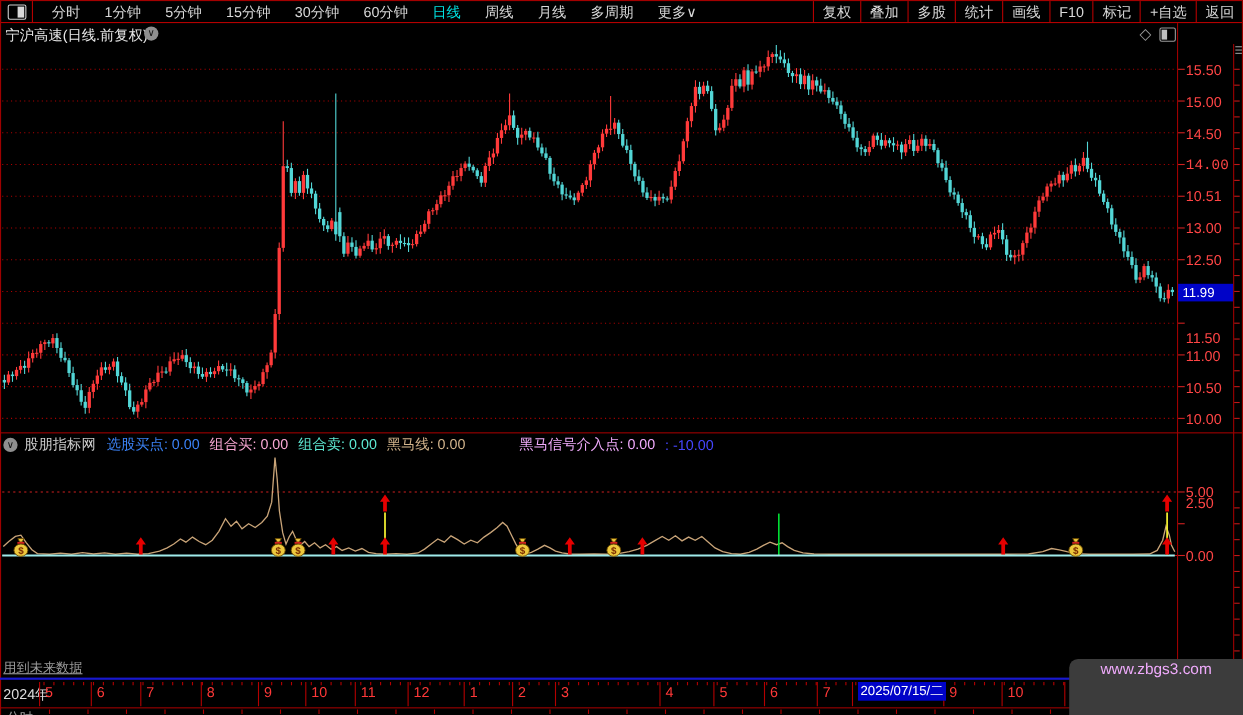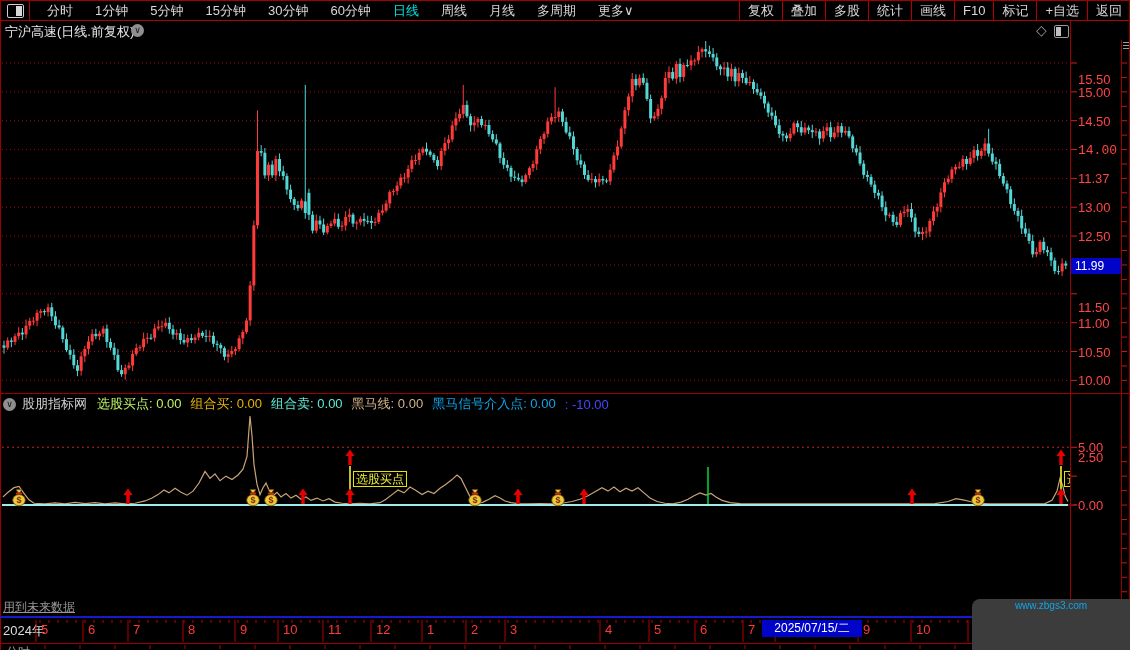--- a/index.html
+++ b/index.html
@@ -49,21 +49,21 @@
   #year{position:absolute;left:3px;top:3px;font-size:13px;color:#dcdcdc;}
   .mon{position:absolute;top:3px;font-size:13px;color:#ff3838;}
   #tl-badge{position:absolute;top:1px;height:17px;background:#0003c8;color:#fff;font-size:12px;
             line-height:17px;text-align:center;z-index:2;}
   #bottomstrip{position:absolute;left:0;top:644px;width:1130px;height:6px;overflow:hidden;}
   #strip-text{position:absolute;left:6px;top:0;font-size:12px;color:#9a9a9a;}
   
   #watermark{position:absolute;left:972px;top:599px;width:158px;height:51px;background:#3c3c3c;
              border-top-left-radius:8px;text-align:center;z-index:9;}
   #wm1{font-size:18px;font-weight:bold;color:#fff;margin-top:5px;}
-  #wm2{font-size:10px;color:#0ea5e9;margin-top:1px;}
+  #wm2{font-size:14px;color:#f0abfc;margin-top:1px;}
   #axis-menu{position:absolute;left:1123px;top:42px;width:6px;height:7px;z-index:4;}
   #axis-menu i{display:block;height:1px;background:#9a9a9a;margin-bottom:2px;}
   svg#gfx{position:absolute;left:0;top:0;z-index:1;}
 </style>
 </head>
 <body>
 
 <div class="app">
   <svg id="gfx" width="1130" height="650">
       <line x1="2" y1="63" x2="1069" y2="63" stroke="#ad0000" stroke-width="1" stroke-dasharray="1 3"></line>
@@ -990,68 +990,64 @@
 
   <div class="vline" style="left:0;top:0;height:650px;"></div>
   <div class="vline" style="left:1129px;top:0;height:650px;"></div>
   <div class="vline" style="left:1070px;top:21px;height:622px;"></div>
   <div class="vline" style="left:1121px;top:40px;height:603px;"></div>
   <div class="hline" style="left:0;top:393px;width:1130px;"></div>
   <div class="hline" style="left:0;top:643px;width:1130px;"></div>
   <div class="blueline"></div>
 
   <div id="price-axis">
-      <div class="plabel" style="top: 72px; text-align: center;">15.50</div>
+      <div class="plabel" style="top: 56px; text-align: center;">15.50</div>
       <div class="plabel" style="top: 84.85px;">15.00</div>
       <div class="plabel" style="top: 113.7px;">14.50</div>
       <div class="plabel" style="top: 142.55px; font-family: Liberation Mono, monospace;">14.00</div>
-      <div class="plabel" style="top: 171.4px;">11.37</div>
+      <div class="plabel" style="top: 171.4px;">10.51</div>
       <div class="plabel" style="top: 200.25px; text-align: right;">13.00</div>
       <div class="plabel" style="top: 229.1px;">12.50</div>
       <div class="plabel" style="top: 257.95px;">12.00</div>
       <div class="plabel" style="top: 300px;">11.50</div>
       <div class="plabel" style="top: 315.65px;">11.00</div>
       <div class="plabel" style="top: 344.5px;">10.50</div>
       <div class="plabel" style="top: 373.35px;">10.00</div>
     </div>
   <div class="badge" id="last-badge" style="top: 257.527px;">11.99</div>
   <div id="axis-menu">
       <i></i>
       <i></i>
       <i></i>
     </div>
 
   <div class="abs" style="left:1px;top:40px;width:1069px;height:353px;"></div>
 
   <div id="ind-header">
     <span id="ind-chev">∨</span>
     <span id="ind-src">股朋指标网</span>
-  <span class="f" style="color: #bef264;">选股买点: 0.00</span>
-      <span class="f" style="color: #eab308;">组合买: 0.00</span>
+  <span class="f" style="color: #3b82f6;">选股买点: 0.00</span>
+      <span class="f" style="color: #f9a8d4;">组合买: 0.00</span>
       <span class="f" style="color: #5eead4;">组合卖: 0.00</span>
       <span class="f" style="color: rgb(210, 180, 140);">黑马线: 0.00</span>
-      <span class="f" style="color: #0ea5e9;">黑马信号介入点: 0.00</span>
+      <span class="f" style="color: #f0abfc; margin-left: 40px;">黑马信号介入点: 0.00</span>
       <span class="f" style="color: rgb(70, 70, 255);">: -10.00</span>
     </div>
 
-  <div id="ind-panel">
-      <div class="sig-label" style="left: 353px; top: 77px;">选股买点</div>
-      <div class="sig-label" style="left: 1064px; top: 77px;">选股买点</div>
-    </div>
   <div id="ind-axis">
       <div class="plabel" style="top: 440.25px;">5.00</div>
       <div class="plabel" style="top: 450px;">2.50</div>
       <div class="plabel" style="top: 498px;">0.00</div>
     </div>
 
   <div id="future">用到未来数据</div>
 
   <div id="timeline">
     <span id="year">2024年</span>
-    <span id="tl-badge" style="left: 762px; width: 100px;">2025/07/15/二</span>
+    <span id="tl-badge" style="left: 780px; width: 80px;">2025/07/15/二</span>
   <div class="mon" style="left: 41px;">5</div>
       <div class="mon" style="left: 88px;">6</div>
       <div class="mon" style="left: 133px;">7</div>
       <div class="mon" style="left: 188px;">8</div>
       <div class="mon" style="left: 240px;">9</div>
       <div class="mon" style="left: 283px;">10</div>
       <div class="mon" style="left: 328px;">11</div>
       <div class="mon" style="left: 376px;">12</div>
       <div class="mon" style="left: 427px;">1</div>
       <div class="mon" style="left: 471px;">2</div>

